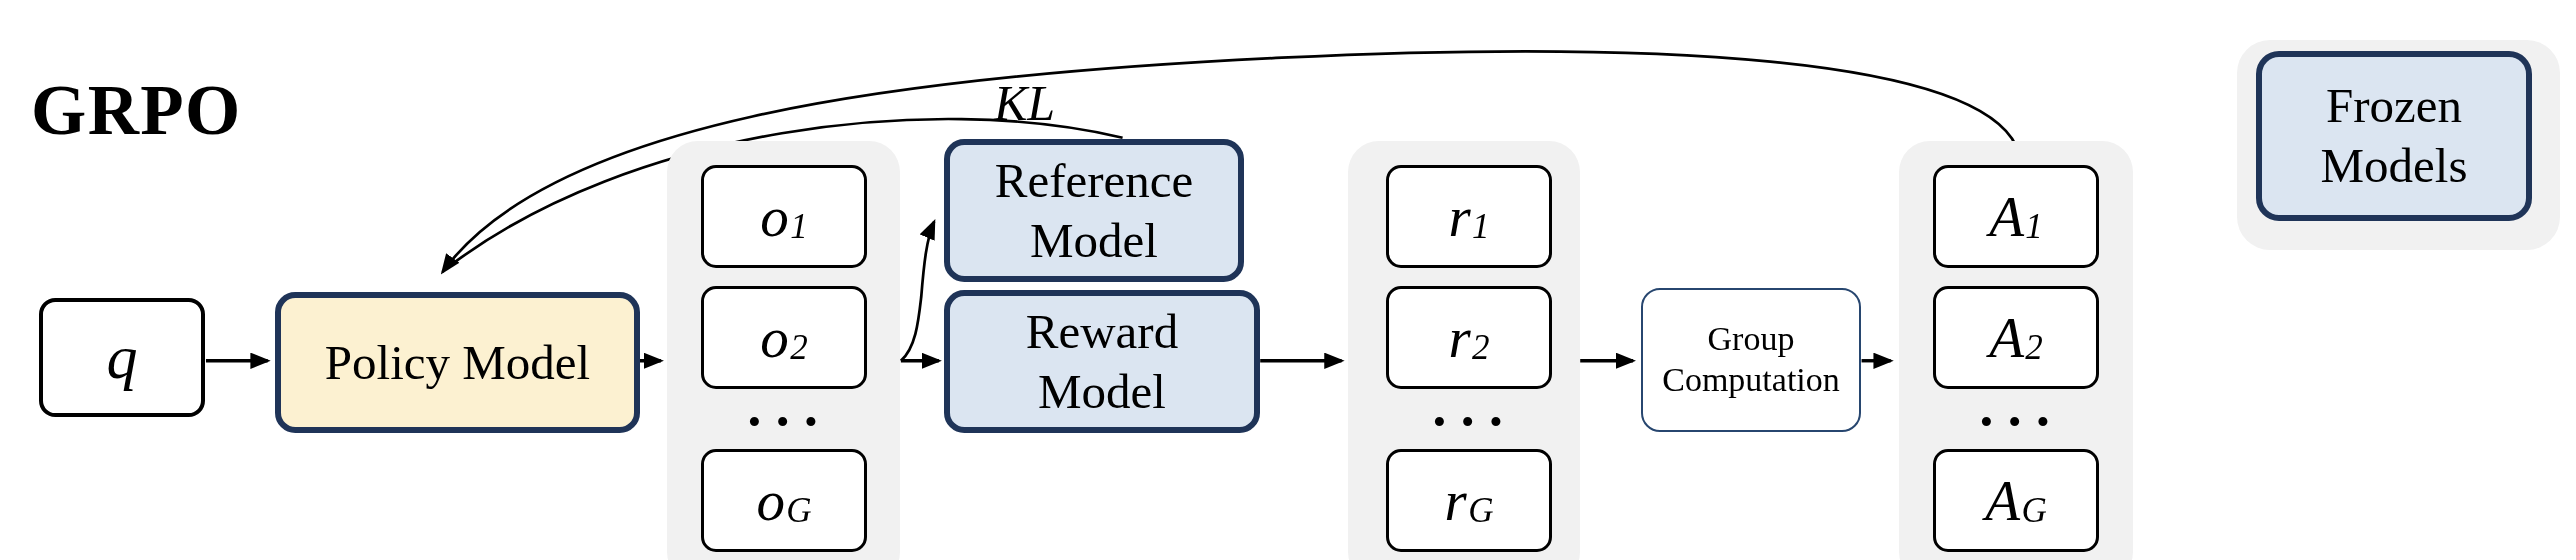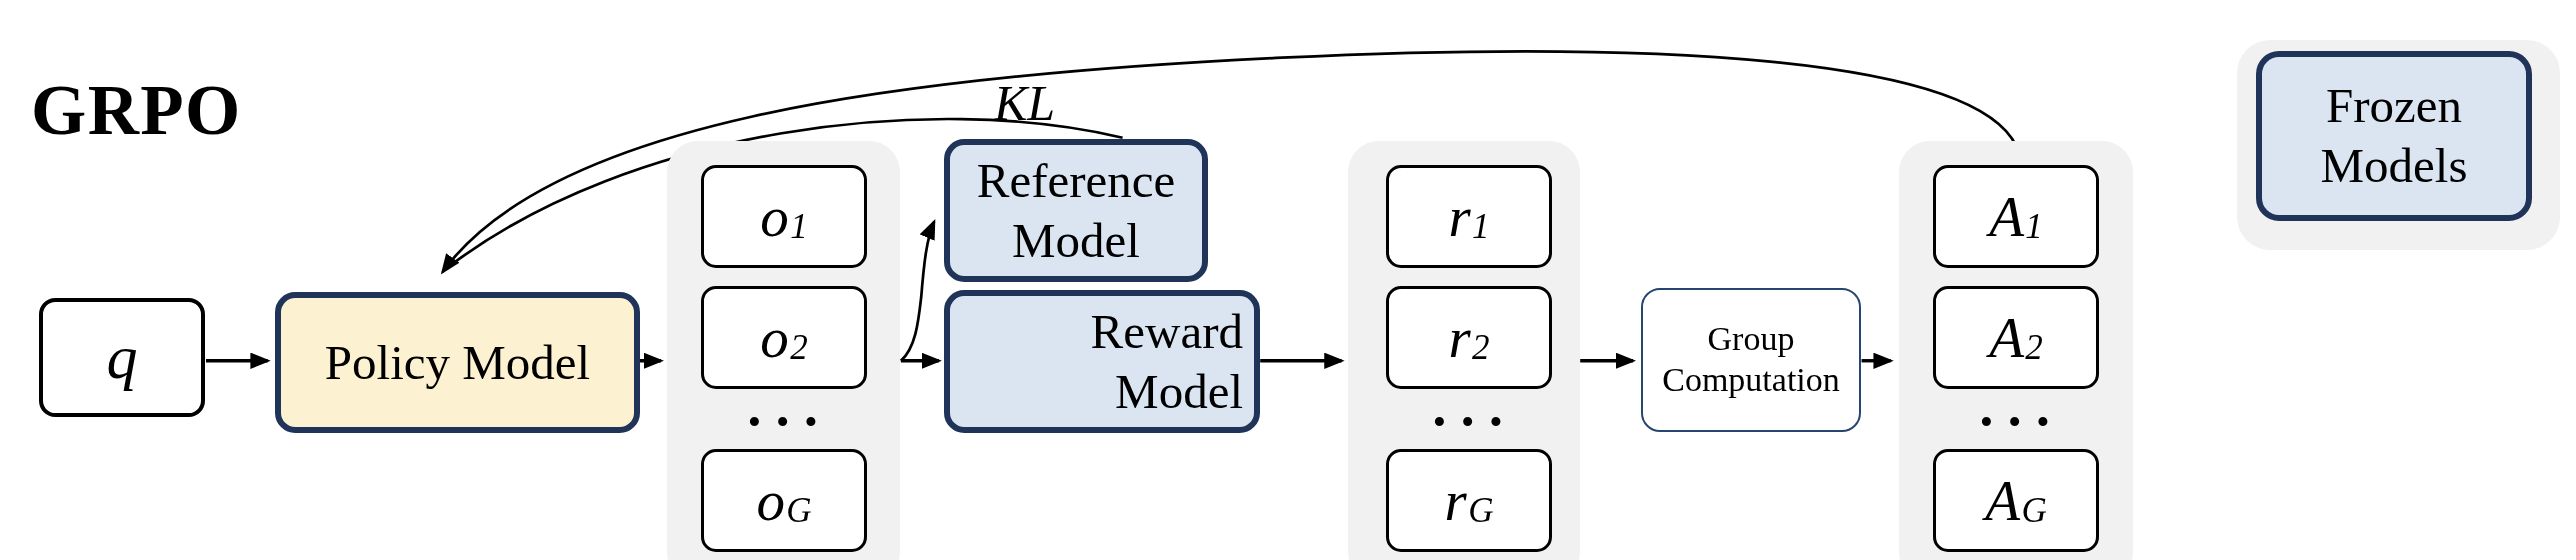--- a/index.html
+++ b/index.html
@@ -46,21 +46,21 @@
     border-radius:16.3px;
     display:flex;align-items:center;justify-content:center;
     font-size:62px;font-style:italic;
   }
   .model{
     border:6.1px solid var(--navy,#1F3458);
     border-radius:20.3px;
     display:flex;align-items:center;justify-content:center;
     text-align:center;
     font-size:49px;line-height:1.22;
-    padding:0 11px;
+    padding:0 25px;
   }
   .model.cream{background:var(--cream,#FCF1D1);}
   .model.blue{background:var(--lightblue,#DBE5F1);}
   .groupbox{
     background:#ffffff;
     border:2.7px solid var(--group-border,#27466F);
     border-radius:19px;
     display:flex;align-items:center;justify-content:center;
     text-align:center;
     font-size:34px;line-height:1.2;
@@ -118,24 +118,24 @@
   <div class="abs cell" style="left:701px;top:250px;">
     <span class="base">o</span>
       <span class="sub">2</span>
   </div>
   <div class="abs dots" style="left:701px;top:367px;width:166px;">• • •</div>
   <div class="abs cell" style="left:701px;top:413px;">
     <span class="base">o</span>
       <span class="sub">G</span>
   </div>
 
-  <div class="abs model blue" style="left:944px;top:103px;width:264px;height:143px;">
+  <div class="abs model blue" style="left:944px;top:103px;width:300px;height:143px;">
     <span>Reference Model</span>
   </div>
-  <div class="abs model blue" style="left:944px;top:254px;width:316px;height:143px;text-align:right;">
+  <div class="abs model blue" style="left:944px;top:254px;width:316px;height:143px;">
     <span>Reward Model</span>
   </div>
 
   <div class="abs panel" style="left:1348px;top:105px;width:232px;height:442px;"></div>
   <div class="abs cell" style="left:1386px;top:129px;">
     <span class="base">r</span>
       <span class="sub">1</span>
   </div>
   <div class="abs cell" style="left:1386px;top:250px;">
     <span class="base">r</span>

